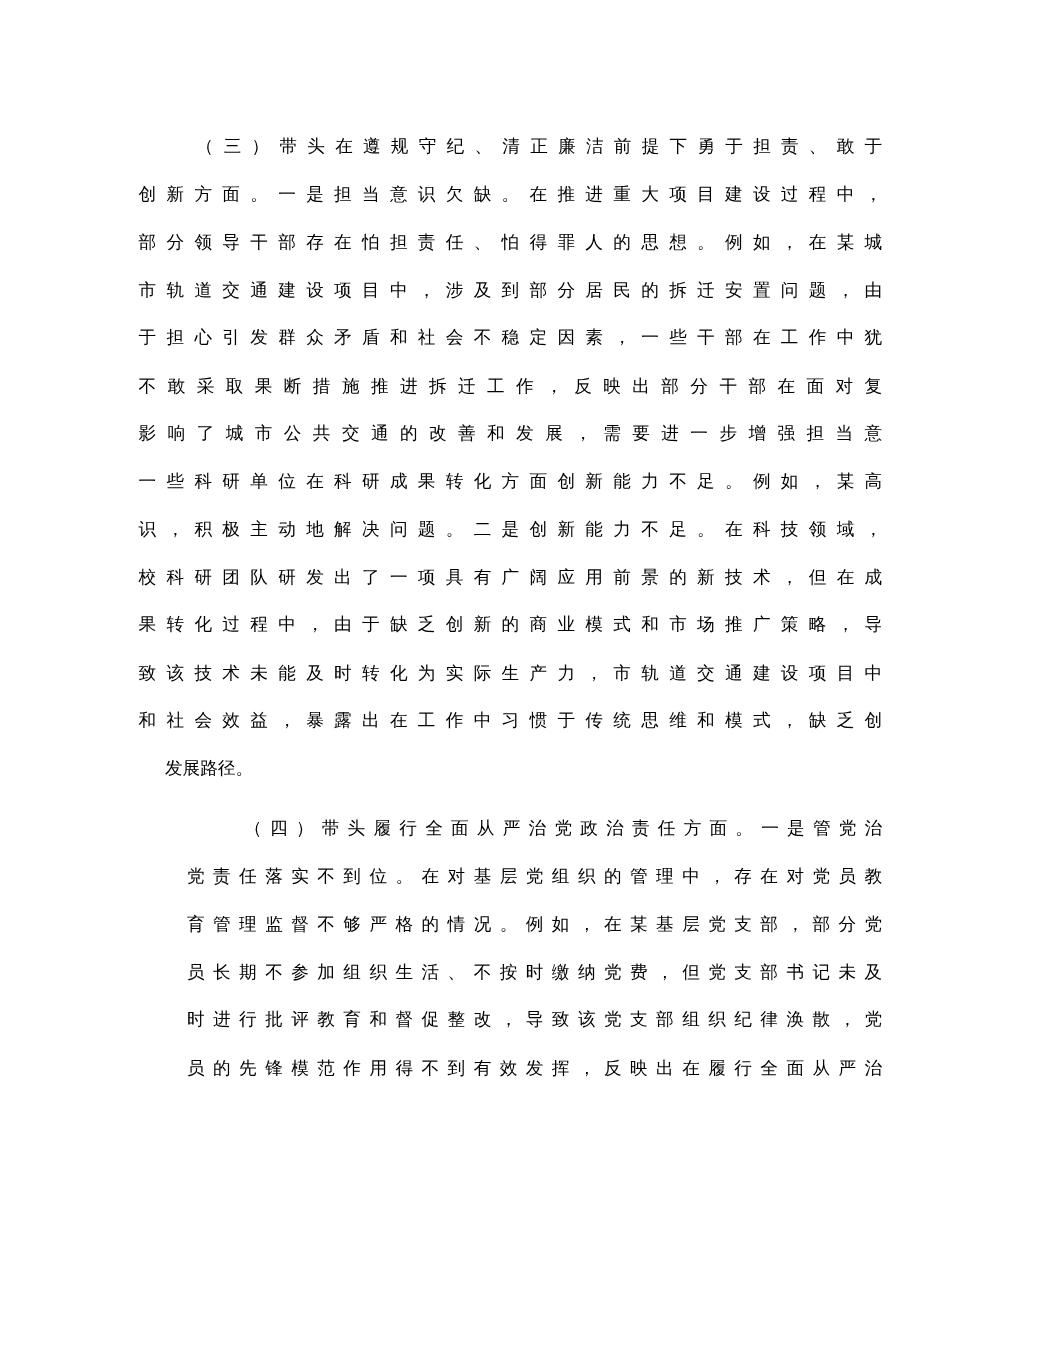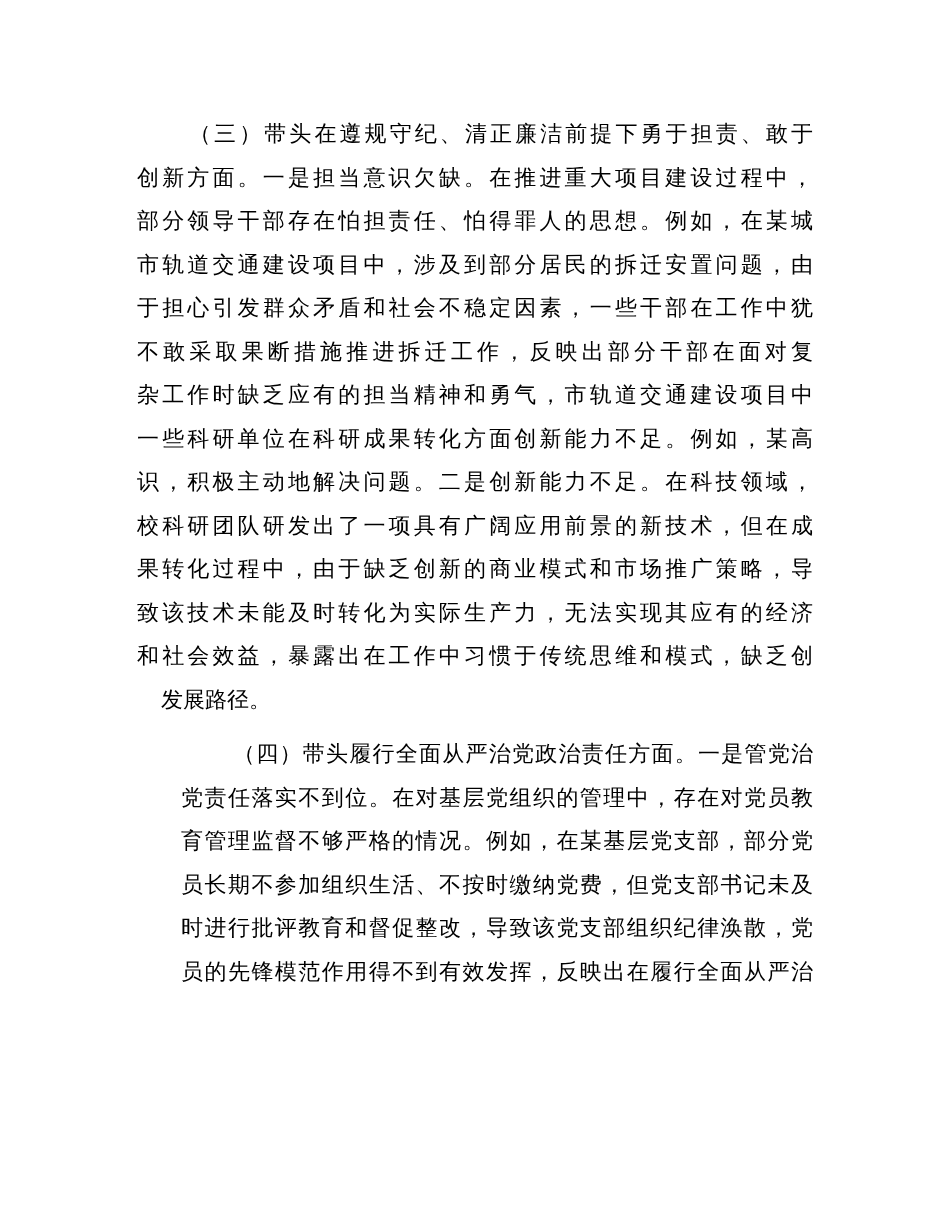--- a/index.html
+++ b/index.html
@@ -14,25 +14,25 @@
   }
   .page {
     position: relative;
     width: 950px;
     height: 1230px;
     background: #ffffff;
     overflow: hidden;
   }
   .text-block {
     position: absolute;
-    left: 137px;
+    left: 126px;
     top: 112px;
     width: 676px;
     color: #000000;
-    font-size: 22px;
+    font-size: 16px;
   }
   .paragraph {
     margin: 0;
     padding: 0;
   }
   .paragraph + .paragraph {
     margin-top: 11px;
     margin-left: 44px;
   }
   .line {
@@ -58,26 +58,26 @@
 <div class="page">
   <div class="text-block">
 
     <div class="paragraph">
       <div class="line indent">（三）带头在遵规守纪、清正廉洁前提下勇于担责、敢于</div>
       <div class="line">创新方面。一是担当意识欠缺。在推进重大项目建设过程中，</div>
       <div class="line">部分领导干部存在怕担责任、怕得罪人的思想。例如，在某城</div>
       <div class="line">市轨道交通建设项目中，涉及到部分居民的拆迁安置问题，由</div>
       <div class="line">于担心引发群众矛盾和社会不稳定因素，一些干部在工作中犹</div>
       <div class="line">不敢采取果断措施推进拆迁工作，反映出部分干部在面对复</div>
-      <div class="line">杂工作时缺乏应有的担当精神和勇气，市轨道交通建设项目中</div>
+      <div class="line">影响了城市公共交通的改善和发展，需要进一步增强担当意</div>
       <div class="line">一些科研单位在科研成果转化方面创新能力不足。例如，某高</div>
       <div class="line">识，积极主动地解决问题。二是创新能力不足。在科技领域，</div>
       <div class="line">校科研团队研发出了一项具有广阔应用前景的新技术，但在成</div>
       <div class="line">果转化过程中，由于缺乏创新的商业模式和市场推广策略，导</div>
-      <div class="line">致该技术未能及时转化为实际生产力，无法实现其应有的经济</div>
+      <div class="line">致该技术未能及时转化为实际生产力，市轨道交通建设项目中</div>
       <div class="line">和社会效益，暴露出在工作中习惯于传统思维和模式，缺乏创</div>
       <div class="line final">发展路径。</div>
     </div>
 
     <div class="paragraph">
       <div class="line indent">（四）带头履行全面从严治党政治责任方面。一是管党治</div>
       <div class="line">党责任落实不到位。在对基层党组织的管理中，存在对党员教</div>
       <div class="line">育管理监督不够严格的情况。例如，在某基层党支部，部分党</div>
       <div class="line">员长期不参加组织生活、不按时缴纳党费，但党支部书记未及</div>
       <div class="line">时进行批评教育和督促整改，导致该党支部组织纪律涣散，党</div>

